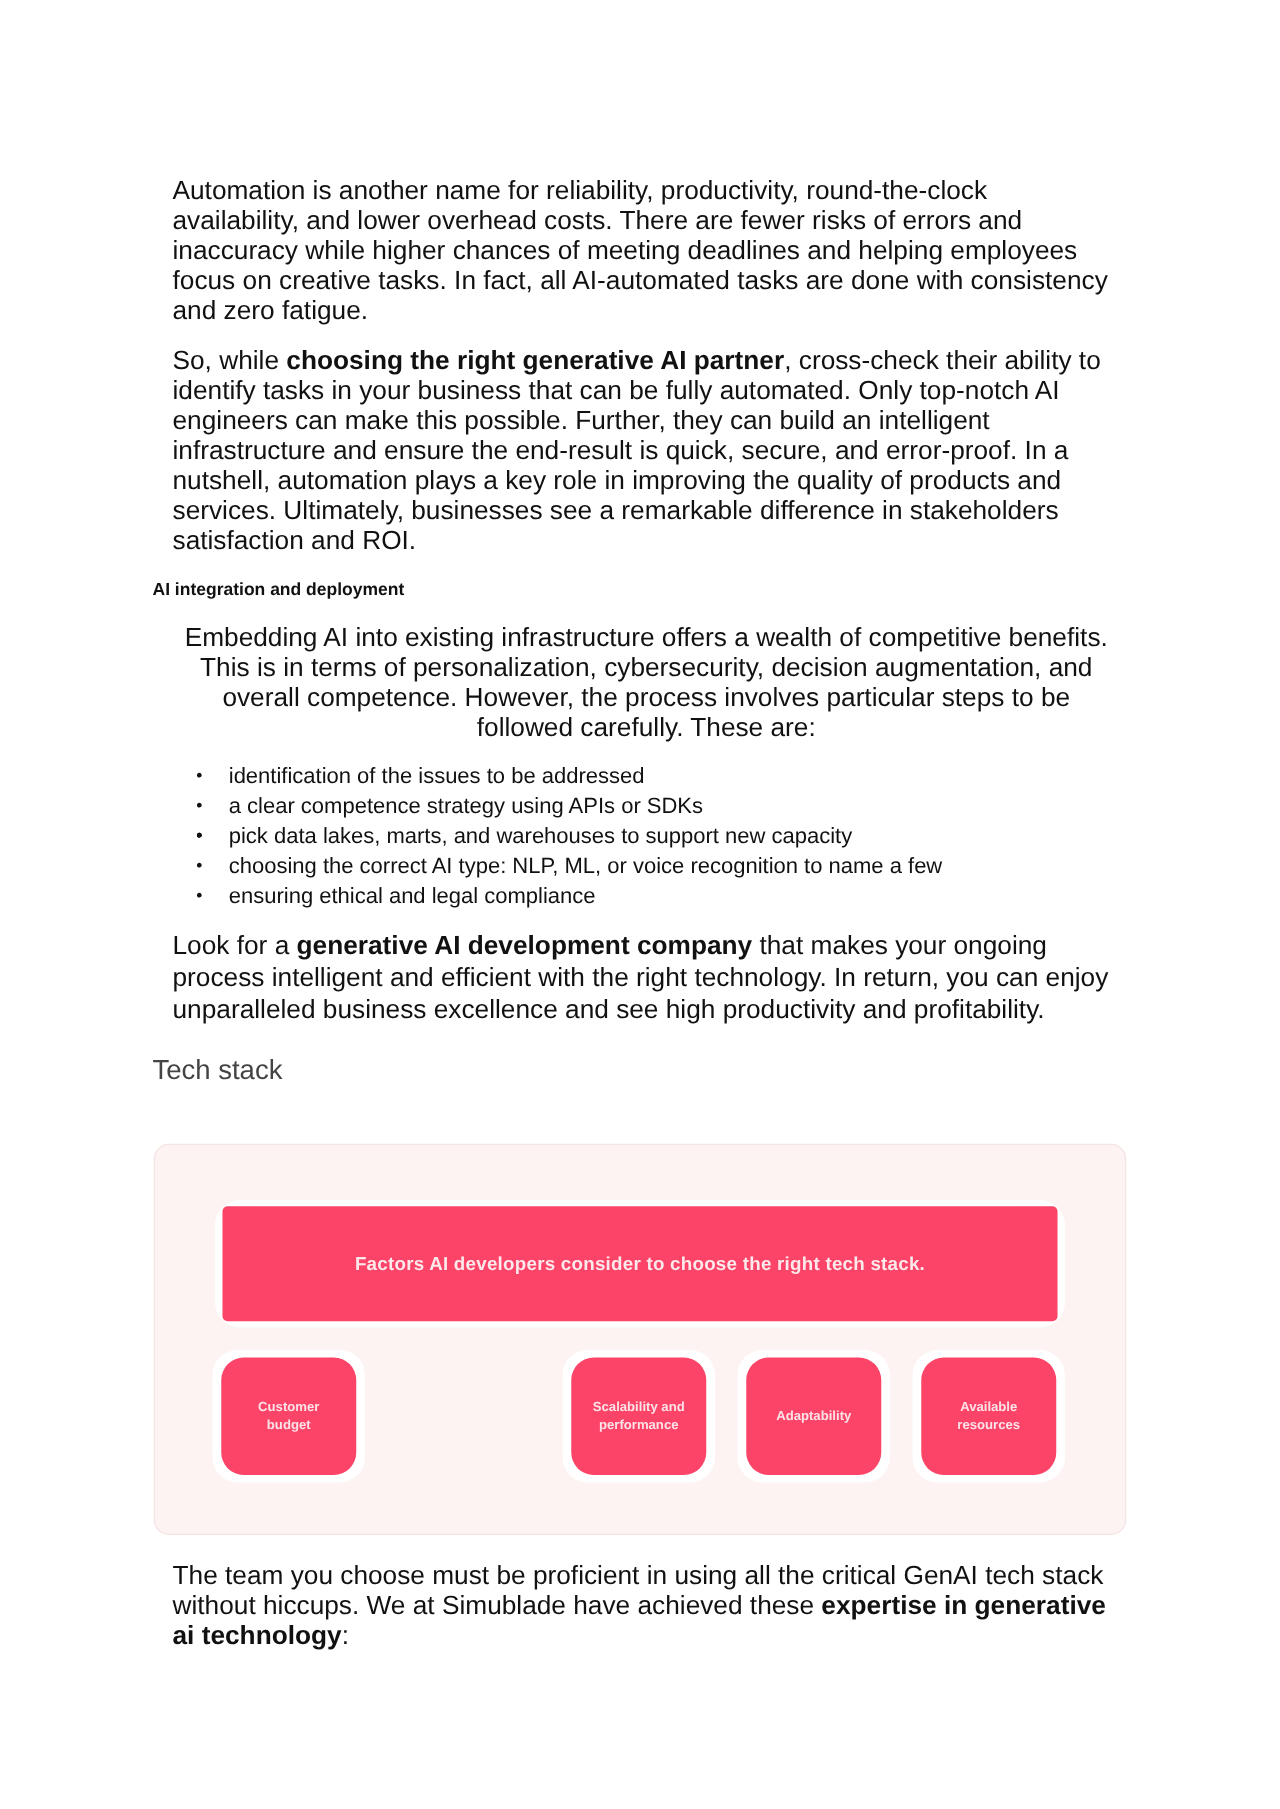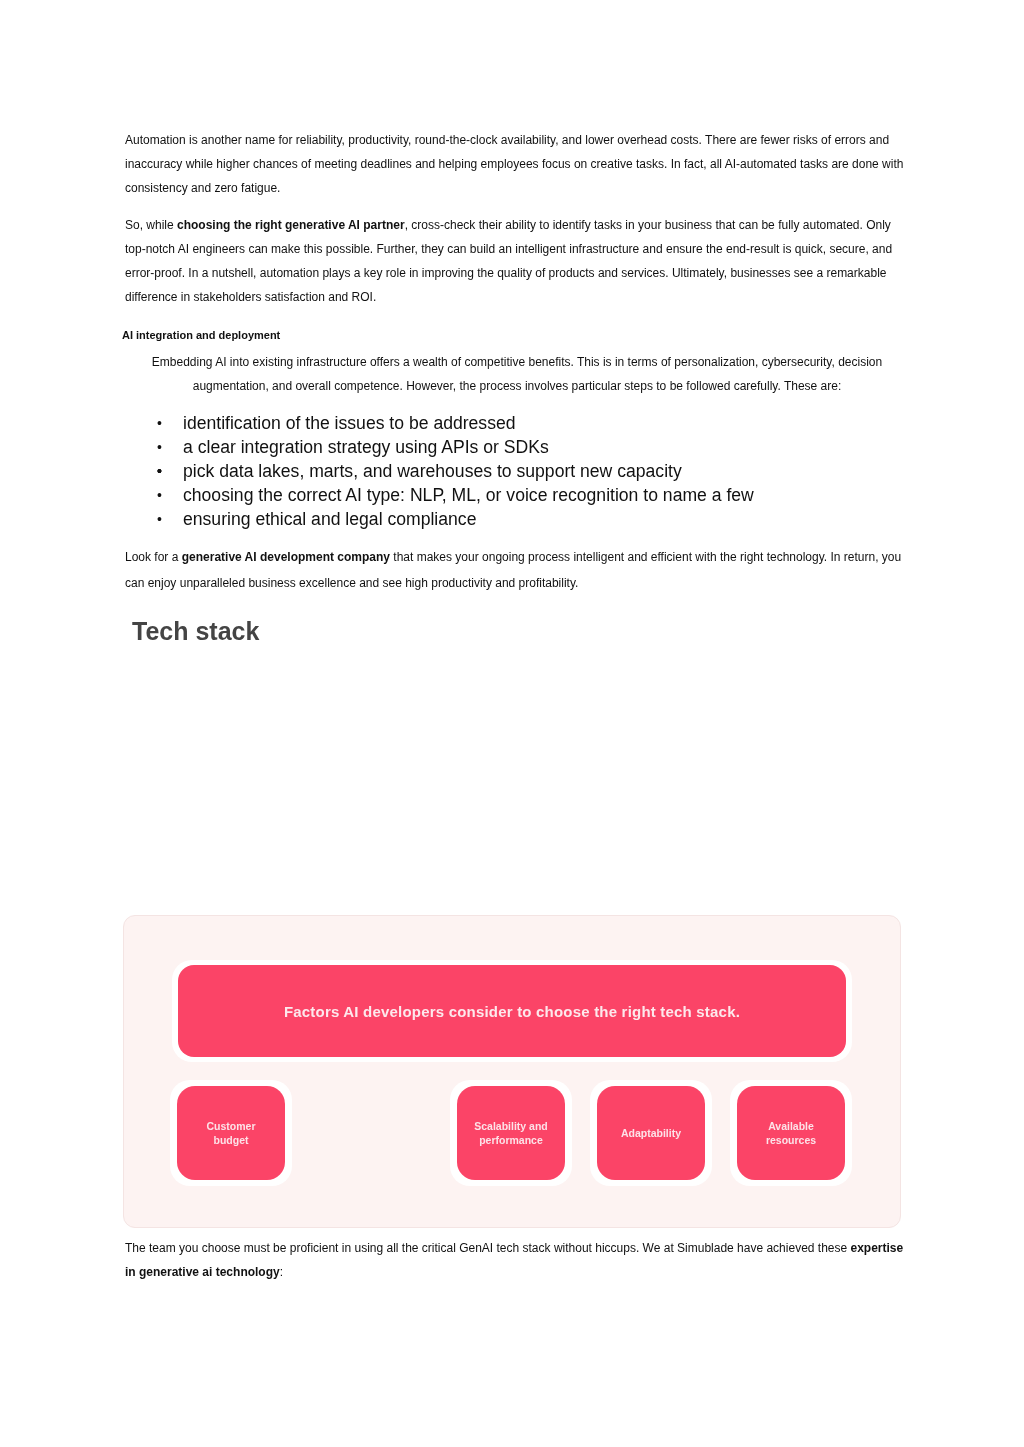--- a/index.html
+++ b/index.html
@@ -15,30 +15,30 @@
       font-family: "Liberation Sans", sans-serif;
       color: #111111;
     }
     .page {
       position: absolute;
       left: 122px;
       top: 125px;
       width: 790px;
     }
     p {
-      margin: 3px;
-      font-size: 12px;
+      margin: 16px;
+      font-size: 21px;
       line-height: 24px;
     }
     b { font-weight: bold; }
     .p1 { margin-bottom: 13px; }
     .p2 { margin-bottom: 14px; }
     .h-sub {
       font-weight: bold;
-      font-size: 11px;
+      font-size: 14px;
       line-height: 24px;
       margin: 0;
     }
     .p3 { margin-bottom: 13px; text-align: center; }
     ul.bullets {
       list-style: none;
       margin: 0 0 14px 0;
       padding: 0;
     }
     ul.bullets li {
@@ -51,24 +51,24 @@
       position: absolute;
       left: 35px;
       top: 0;
       font-size: 14px;
     }
     .p4 {
       line-height: 25.5px;
       margin-bottom: 20px;
     }
     .section-title {
-      margin: 10px;
-      font-size: 25px;
+      margin: 0;
+      font-size: 22px;
       line-height: 30px;
-      font-weight: bold;
+      font-weight: normal;
       color: #444444;
     }
     .infographic {
       position: absolute;
       left: 123px;
       top: 915px;
       width: 778px;
       height: 313px;
       background: #fdf3f2;
       border: 1px solid #f4e4e3;
@@ -84,21 +84,21 @@
       background: #ffffff;
       border-radius: 20px;
     }
     .info-banner {
       position: absolute;
       left: 6px;
       top: 5px;
       right: 6px;
       bottom: 5px;
       background: #fb4467;
-      border-radius: 16px;
+      border-radius: 4px;
       display: flex;
       align-items: center;
       justify-content: center;
       color: #fde8ec;
       font-weight: bold;
       font-size: 15px;
       letter-spacing: 0.2px;
     }
     .info-cards {
       position: absolute;
@@ -148,21 +148,21 @@
 <div class="page">
   <p class="p1">Automation is another name for reliability, productivity, round-the-clock availability, and lower overhead costs. There are fewer risks of errors and inaccuracy while higher chances of meeting deadlines and helping employees focus on creative tasks. In fact, all AI-automated tasks are done with consistency and zero fatigue.</p>
 
   <p class="p2"><span>So, while </span><b>choosing the right generative AI partner</b><span>, cross-check their ability to identify tasks in your business that can be fully automated. Only top-notch AI engineers can make this possible. Further, they can build an intelligent infrastructure and ensure the end-result is quick, secure, and error-proof. In a nutshell, automation plays a key role in improving the quality of products and services. Ultimately, businesses see a remarkable difference in stakeholders satisfaction and ROI.</span></p>
 
   <p class="h-sub">AI integration and deployment</p>
   <p class="p3">Embedding AI into existing infrastructure offers a wealth of competitive benefits. This is in terms of personalization, cybersecurity, decision augmentation, and overall competence. However, the process involves particular steps to be followed carefully. These are:</p>
 
   <ul class="bullets">
     <li><span class="bullet">•</span><span>identification of the issues to be addressed</span></li>
-    <li><span class="bullet">•</span><span>a clear integration strategy using APIs or SDKs</span></li>
+    <li><span class="bullet">•</span><span>a clear competence strategy using APIs or SDKs</span></li>
     <li><span class="bullet">•</span></li>
     <li><span class="bullet">•</span></li>
     <li><span class="bullet">•</span><span>pick data lakes, marts, and warehouses to support new capacity</span></li>
     <li><span class="bullet">•</span><span>choosing the correct AI type: NLP, ML, or voice recognition to name a few</span></li>
     <li><span class="bullet">•</span><span>ensuring ethical and legal compliance</span></li>
   </ul>
 
   <p class="p4"><span>Look for a </span><b>generative AI development company</b><span> that makes your ongoing process intelligent and efficient with the right technology. In return, you can enjoy unparalleled business excellence and see high productivity and profitability.</span></p>
 
   <h2 class="section-title">Tech stack</h2>

